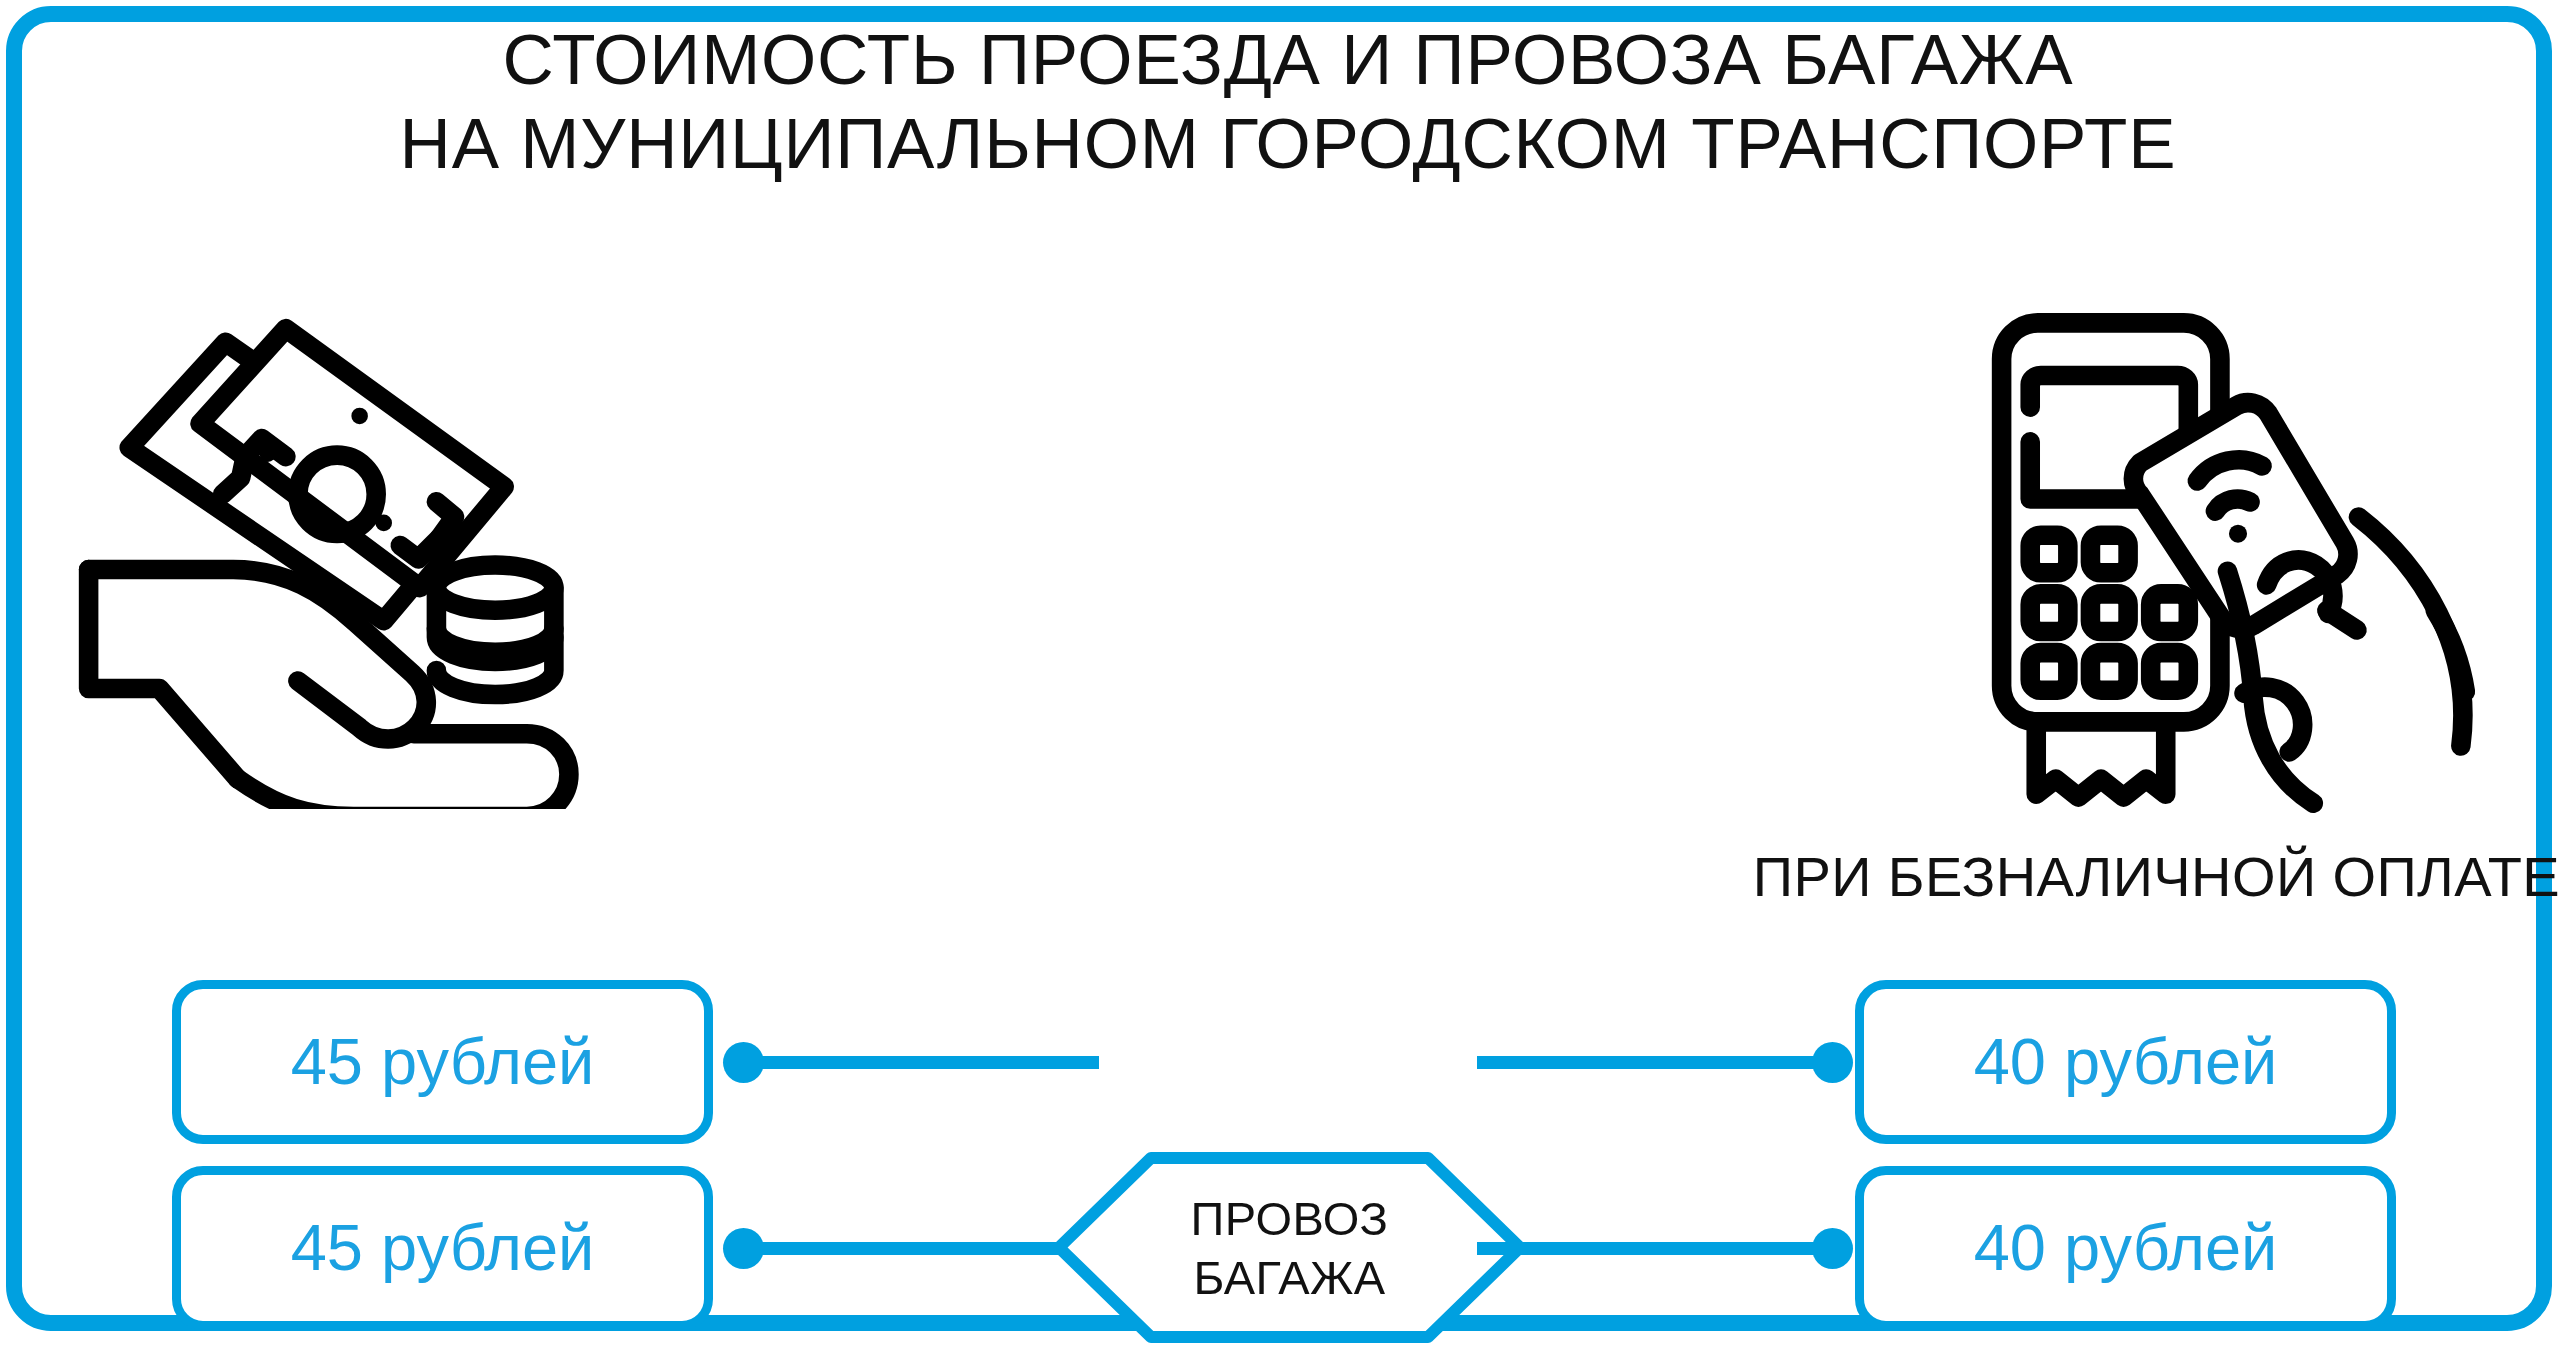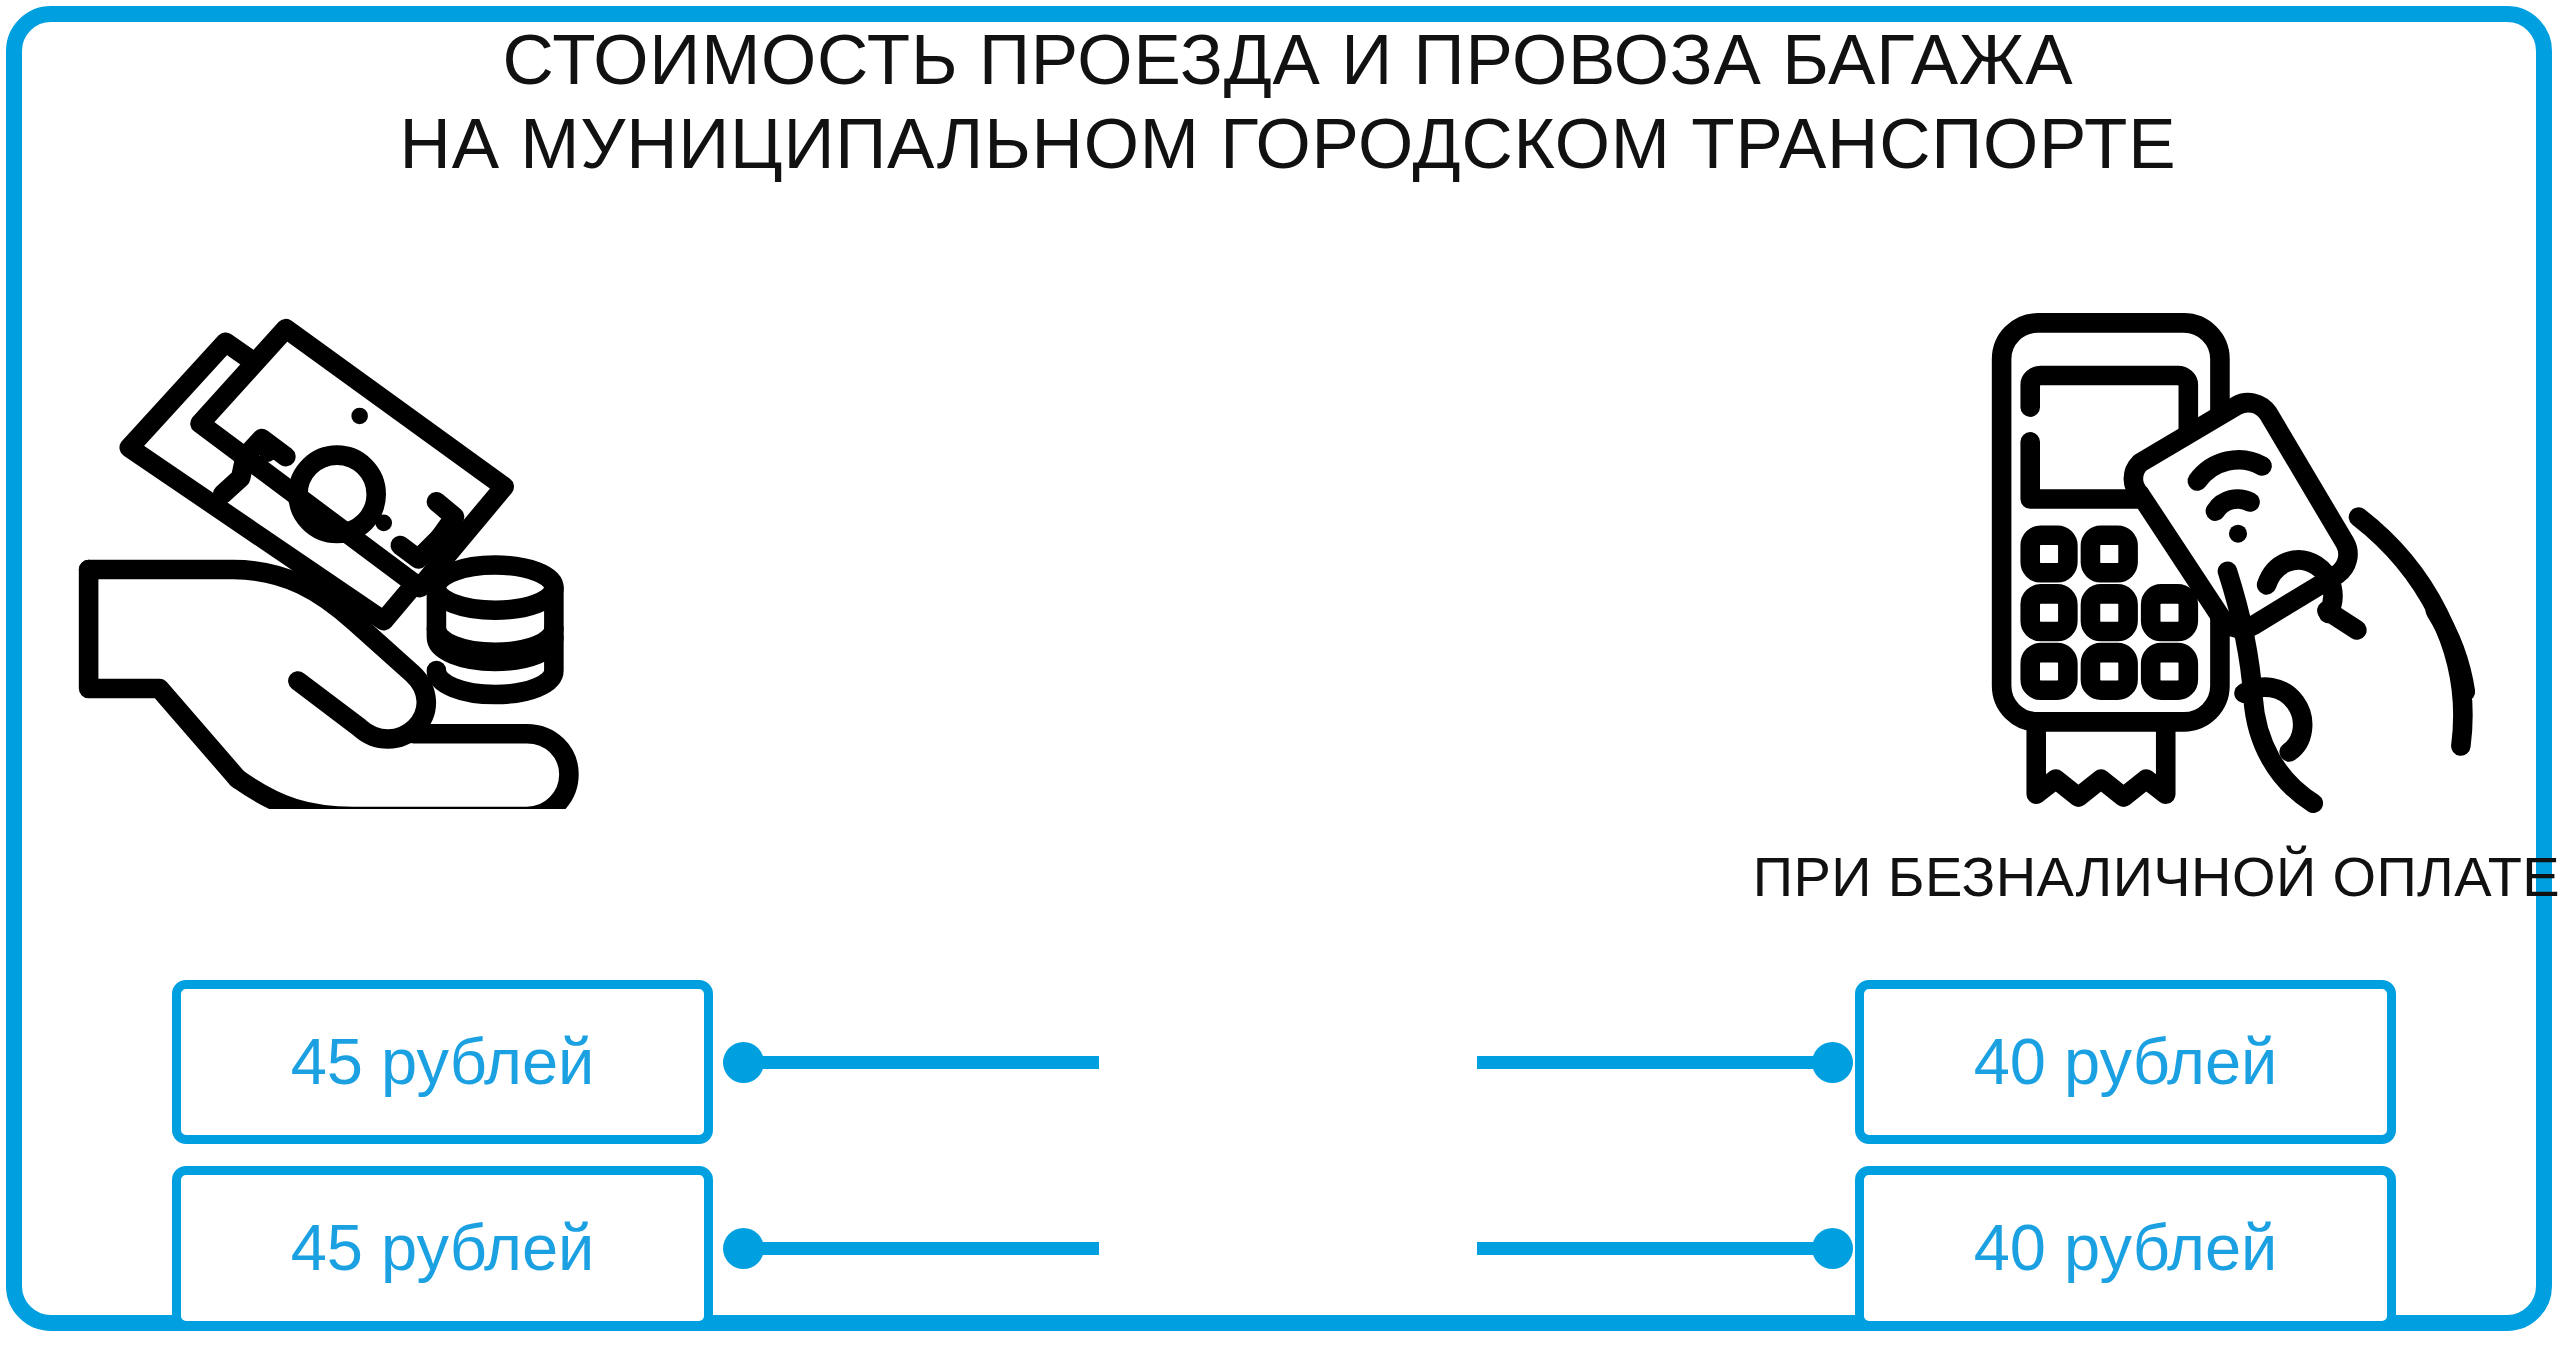--- a/index.html
+++ b/index.html
@@ -88,21 +88,21 @@
   .row { position: absolute; left: 0; width: 2576px; }
   .row-1 { top: 980px; height: 164px; }
   .row-2 { top: 1166px; height: 164px; }
 
   .pill {
     position: absolute;
     top: 0;
     width: 541px;
     height: 164px;
     border: 9.8px solid #00a0e0;
-    border-radius: 14px;
+    border-radius: 31px;
     box-sizing: border-box;
     background: #ffffff;
     display: flex;
     align-items: center;
     justify-content: center;
   }
   .pill.left  { left: 172px; }
   .pill.right { right: 180px; }
   .pill-value {
     color: #1ba1e2;
@@ -281,20 +281,29 @@
 
     <div class="pill left">
       <span class="pill-value">45 рублей</span>
     </div>
 
     <div class="connector left">
       <span class="conn-dot"></span>
       <span class="conn-line"></span>
     </div>
 
+    <div class="hex">
+      <svg viewBox="0 0 628 254" preserveAspectRatio="none">
+        <polygon points="130,8 498,8 620,127 498,246 130,246 8,127" fill="#ffffff" stroke="#00a0e0" stroke-width="16" stroke-linejoin="round"></polygon>
+      </svg>
+      <div class="hex-text">
+        <span>ПРОВОЗ</span>
+        <span>БАГАЖА</span>
+      </div>
+    </div>
 
     <div class="connector right">
       <span class="conn-dot"></span>
       <span class="conn-line"></span>
     </div>
 
     <div class="pill right">
       <span class="pill-value">40 рублей</span>
     </div>
   </div>

